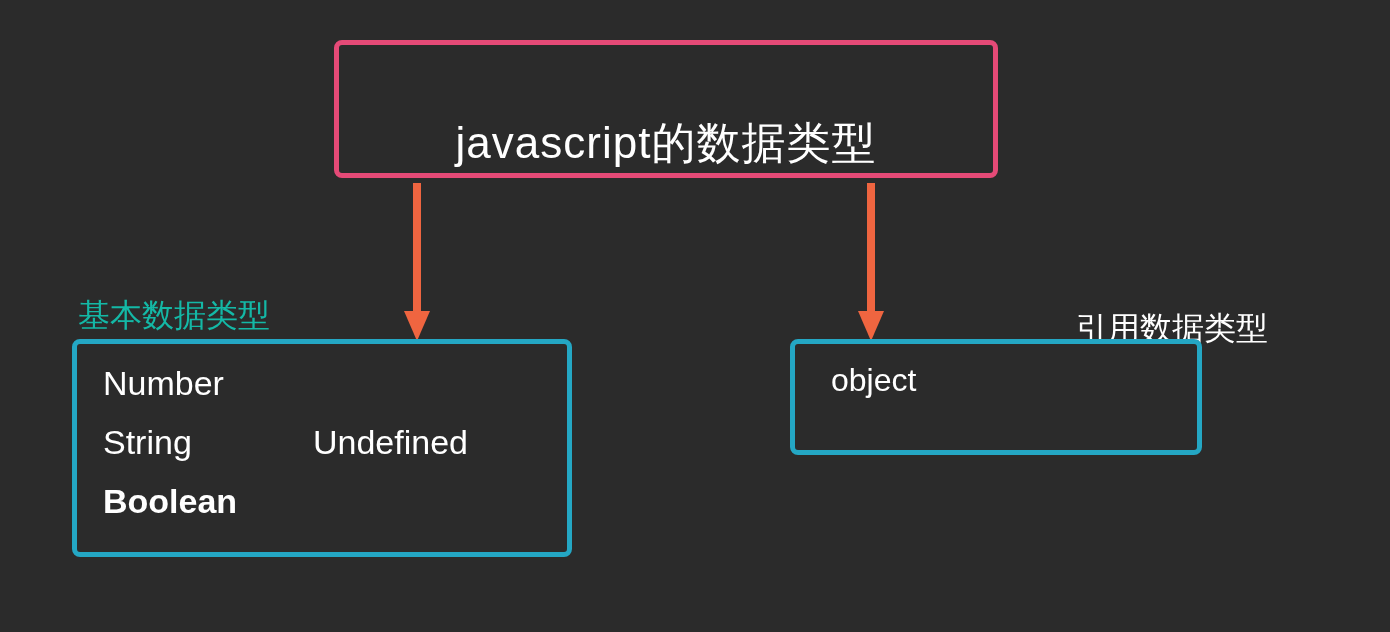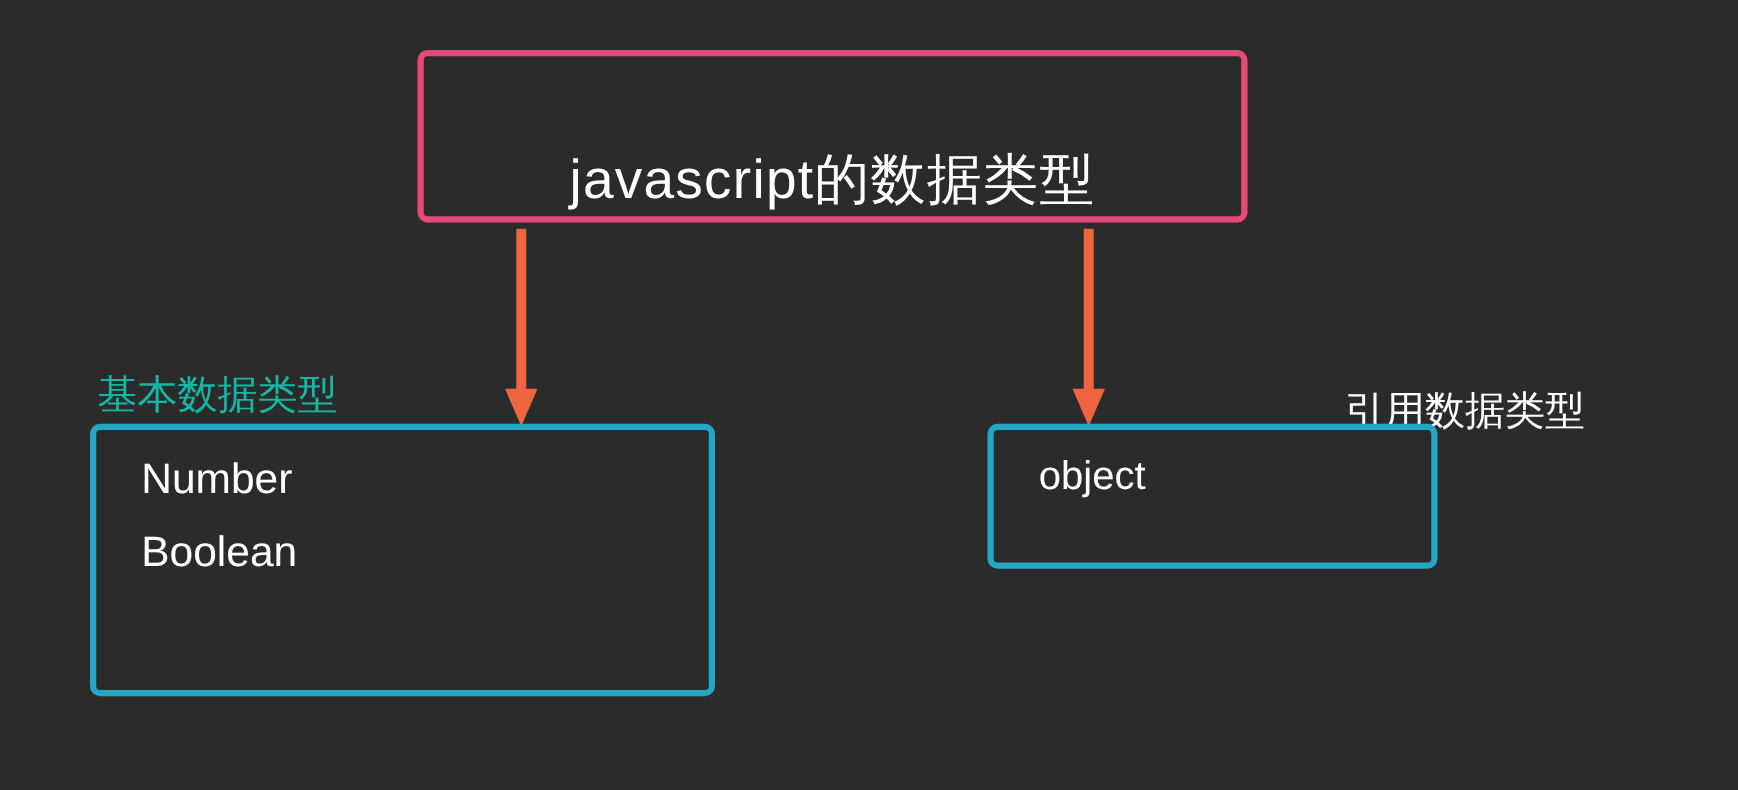--- a/index.html
+++ b/index.html
@@ -51,38 +51,38 @@
     .basic-box {
       position: absolute;
       left: 72px;
       top: 339px;
       width: 500px;
       height: 218px;
       border: 5px solid #24a7c4;
       border-radius: 8px;
       color: #ffffff;
       font-size: 34px;
-      padding: 20px 36px;
+      padding: 20px 26px;
     }
     .basic-row {
       display: flex;
       margin-bottom: 20px;
       align-items: baseline;
     }
     .basic-col1 {
       width: 210px;
     }
     .basic-col2 {
       flex: 1;
     }
     .reference-box {
       position: absolute;
       left: 790px;
       top: 339px;
-      width: 360px;
+      width: 412px;
       height: 116px;
       border: 5px solid #24a7c4;
       border-radius: 8px;
       color: #ffffff;
       font-size: 32px;
       padding: 18px 36px;
     }
   </style>
 </head>
 <body>
@@ -101,21 +101,25 @@
   <polygon points="15,158 2,128 28,128" fill="#ef6540"></polygon>
 </svg>
 
 <div class="label-basic">基本数据类型</div>
 <div class="label-reference">引用数据类型</div>
 
 <div class="basic-box">
   <div class="basic-row">
     <span class="basic-col1">Number</span>
   </div>
-  <div class="basic-row" style="margin-bottom:0;">
+  <div class="basic-row">
+    <span class="basic-col1">String</span>
+    <span class="basic-col2">Undefined</span>
+  </div>
+  <div class="basic-row" style="margin-bottom:0;font-weight:bold;">
     <span class="basic-col1">Boolean</span>
     <span class="basic-col2"></span>
   </div>
 </div>
 
 <div class="reference-box">
   <span>object</span>
 </div>
 
 </body></html>

